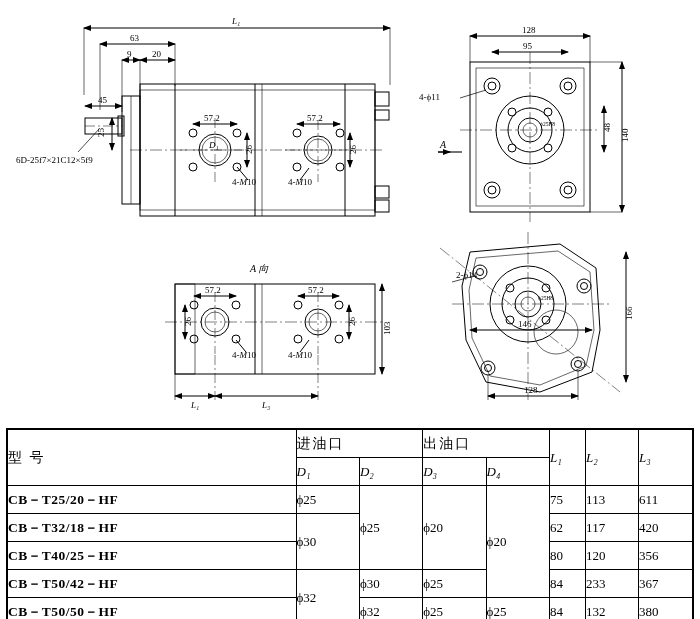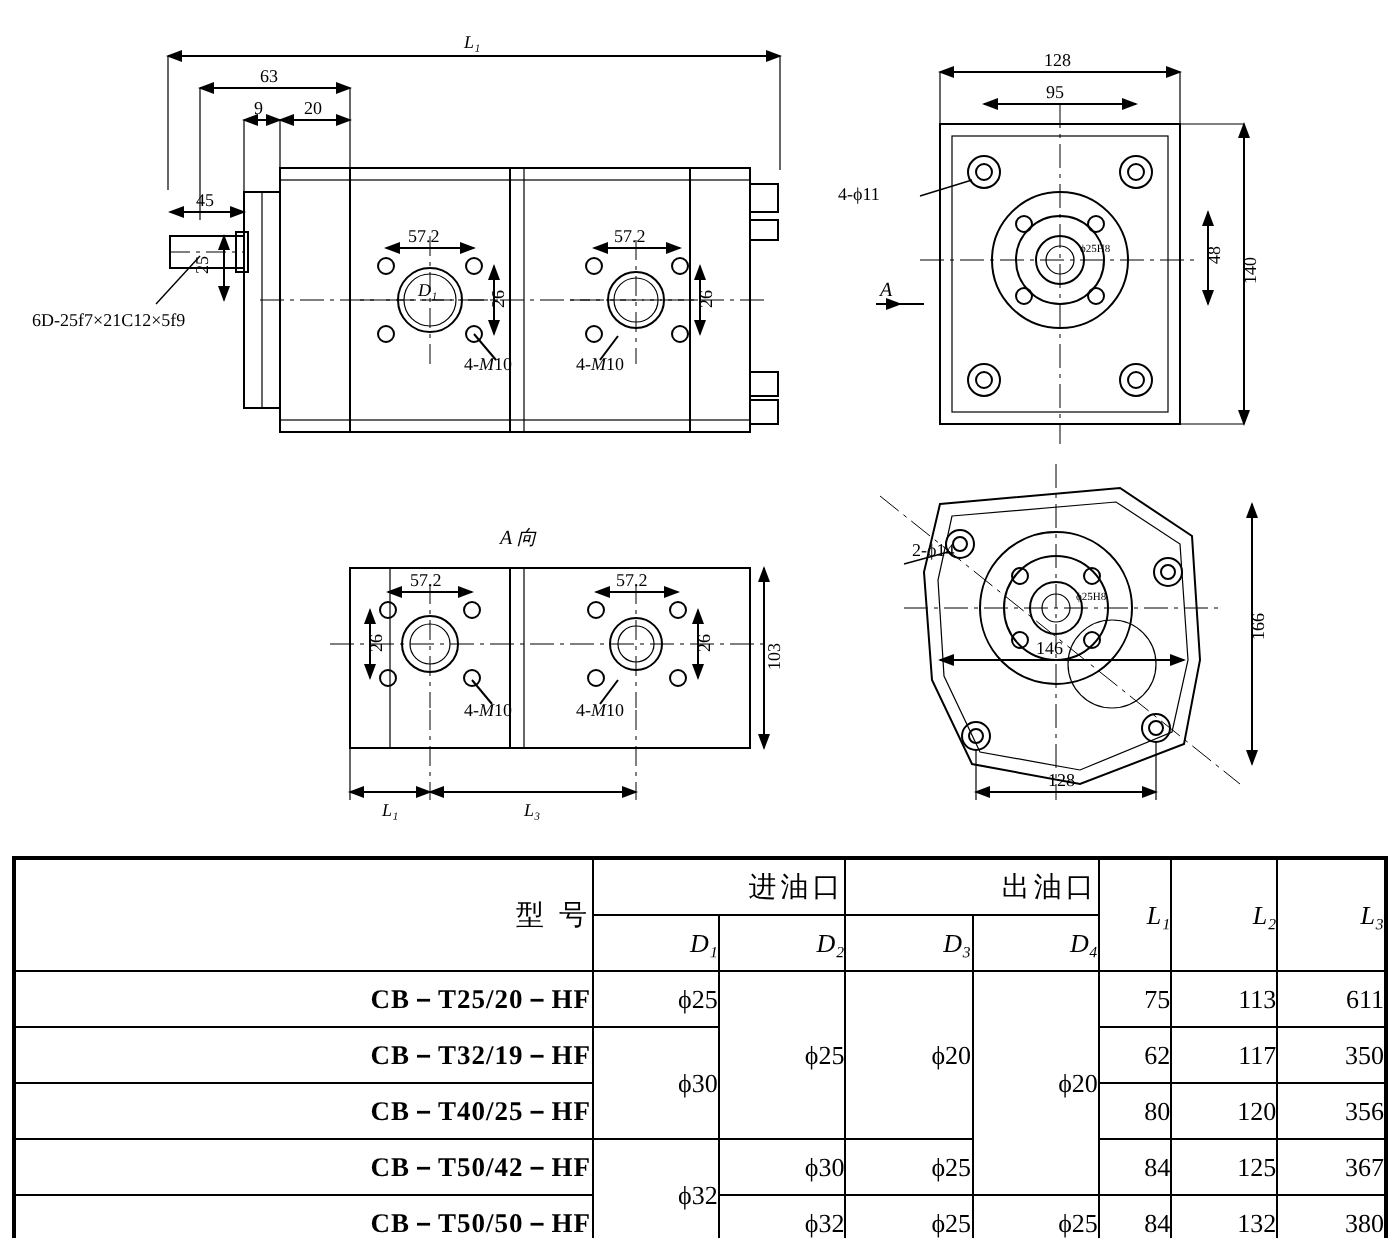--- a/index.html
+++ b/index.html
@@ -1,20 +1,20 @@
 <!DOCTYPE html>
 <html><head>
 <meta charset="utf-8">
 <style>
   html,body{margin:0;padding:0;background:#ffffff;}
   body{width:700px;height:619px;position:relative;font-family:"Liberation Serif",serif;color:#000;overflow:hidden;}
   #sheet{position:absolute;left:0;top:0;width:700px;height:503px;}
   svg{position:absolute;left:0;top:0;}
   .tbl{position:absolute;left:6px;top:428px;width:688px;border-collapse:collapse;font-family:"Liberation Serif",serif;}
-  .tbl td,.tbl th{border:1px solid #000;text-align:right;font-size:13px;padding:0;height:27px;}
+  .tbl td,.tbl th{border:1px solid #000;text-align:left;font-size:13px;padding:0;height:27px;}
   .tbl .model{font-size:13.5px;letter-spacing:0.5px;font-weight:bold;}
   .tbl .hdr{font-size:14px;font-weight:normal;letter-spacing:2px;}
   .tbl .sub{font-size:13px;font-style:italic;}
   .outer{border:2px solid #000;}
 </style>
 </head>
 <body>
 
 <div id="sheet">
 
@@ -274,39 +274,39 @@
       <td class="model">CB－T25/20－HF</td>
       <td>ϕ25</td>
       <td rowspan="3">ϕ25</td>
       <td rowspan="3">ϕ20</td>
       <td rowspan="4">ϕ20</td>
       <td>75</td>
       <td>113</td>
       <td>611</td>
     </tr>
     <tr>
-      <td class="model">CB－T32/19－HF</td>
+      <td class="model">CB－T32/18－HF</td>
       <td rowspan="2">ϕ30</td>
       <td>62</td>
       <td>117</td>
-      <td>350</td>
+      <td>420</td>
     </tr>
     <tr>
       <td class="model">CB－T40/25－HF</td>
       <td>80</td>
       <td>120</td>
       <td>356</td>
     </tr>
     <tr>
       <td class="model">CB－T50/42－HF</td>
       <td rowspan="2">ϕ32</td>
       <td>ϕ30</td>
       <td>ϕ25</td>
       <td>84</td>
-      <td>125</td>
+      <td>233</td>
       <td>367</td>
     </tr>
     <tr>
       <td class="model">CB－T50/50－HF</td>
       <td>ϕ32</td>
       <td>ϕ25</td>
       <td>ϕ25</td>
       <td>84</td>
       <td>132</td>
       <td>380</td>

